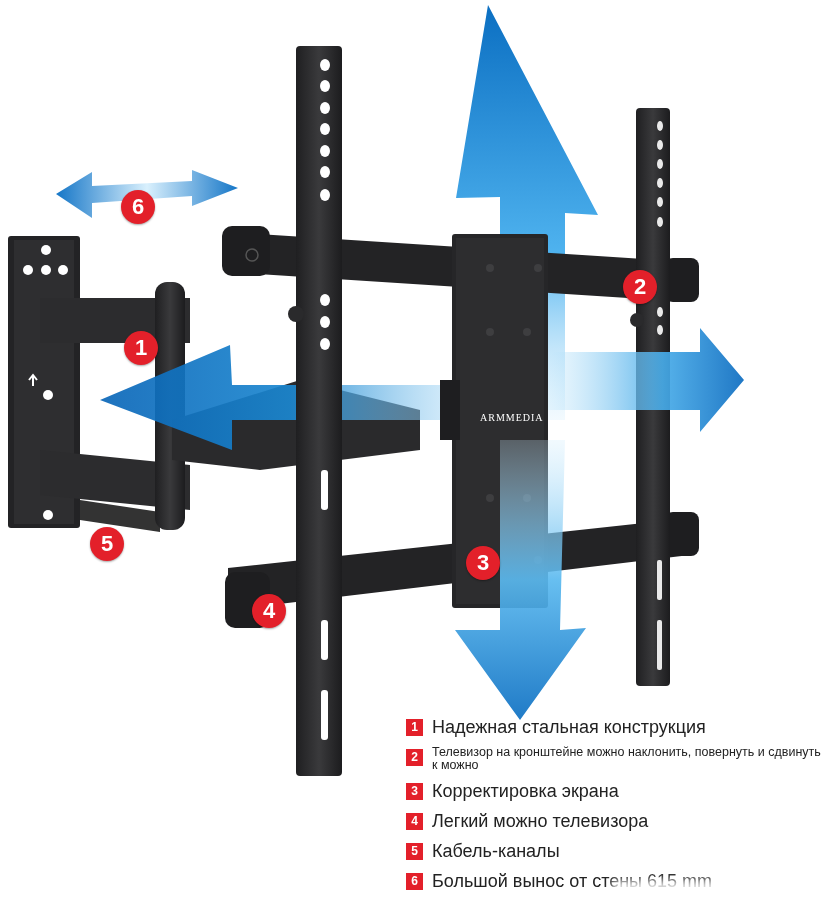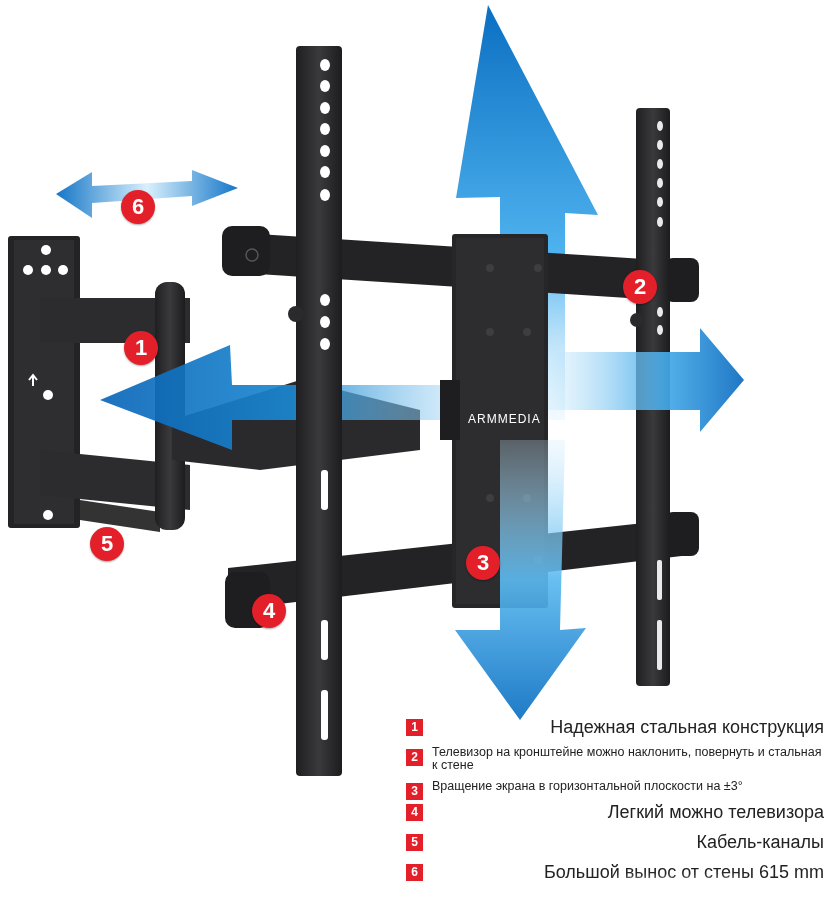--- a/index.html
+++ b/index.html
@@ -1,24 +1,24 @@
 <!DOCTYPE html>
 <html><head>
 <meta charset="utf-8">
 <style>
   html, body { margin:0; padding:0; background:#ffffff; }
   body { width:824px; height:920px; position:relative; overflow:hidden; font-family:"Liberation Sans", "DejaVu Sans", sans-serif; }
   .stage { position:absolute; left:0; top:0; width:824px; height:920px; }
   svg.art { position:absolute; left:0; top:0; }
   .badge { position:absolute; width:34px; height:34px; border-radius:50%; background:#e3202a; color:#fff; font-weight:bold; font-size:22px; line-height:34px; text-align:center; box-shadow:0 1px 2px rgba(0,0,0,.35); }
-  .logo { position:absolute; left:468px; top:412px; color:#fff; font-size:12px; letter-spacing:1px; font-family:Liberation Sans, sans-serif; }
+  .logo { position:absolute; left:480px; top:412px; color:#fff; font-size:10px; letter-spacing:1px; font-family:Liberation Serif, serif; }
   .features { position:absolute; left:406px; top:716px; width:418px; }
   .feat { position:relative; padding-left:26px; margin-bottom:8px; }
   .num { position:absolute; left:0; top:3px; width:17px; height:17px; background:#e3202a; color:#fff; font-weight:bold; font-size:12px; line-height:17px; text-align:center; }
-  .title { font-size:18px; color:#222; line-height:22px;text-align:right; }
+  .title { font-size:18px; color:#222; line-height:22px; }
   .sub { font-size:12.5px; color:#222; line-height:13px; }
   .blur { position:absolute; left:612px; top:880px; width:130px; height:26px; background:rgba(255,255,255,.85); filter:blur(4px); }
 </style>
 </head>
 <body>
 
 <div class="stage">
   <svg class="art" width="824" height="920" viewBox="0 0 824 920">
     <defs>
       <linearGradient id="gUp" x1="0" y1="0" x2="0" y2="1">
@@ -157,25 +157,25 @@
   <div class="badge" style="left:252px;top:594px;">4</div>
   <div class="badge" style="left:90px;top:527px;">5</div>
 
   <div class="features">
     <div class="feat">
       <span class="num">1</span>
       <div class="title">Надежная стальная конструкция</div>
     </div>
     <div class="feat">
       <span class="num">2</span>
-      <div class="sub">Телевизор на кронштейне можно наклонить, повернуть и стальная к стене</div>
+      <div class="sub">Телевизор на кронштейне можно наклонить, повернуть и сдвинуть к можно</div>
     </div>
     <div class="feat">
       <span class="num">3</span>
-      <div class="sub">Вращение экрана в горизонтальной плоскости на ±3°</div>
+      <div class="title">Корректировка экрана</div>
     </div>
     <div class="feat">
       <span class="num">4</span>
       <div class="title">Легкий можно телевизора</div>
     </div>
     <div class="feat">
       <span class="num">5</span>
       <div class="title">Кабель-каналы</div>
     </div>
     <div class="feat">

